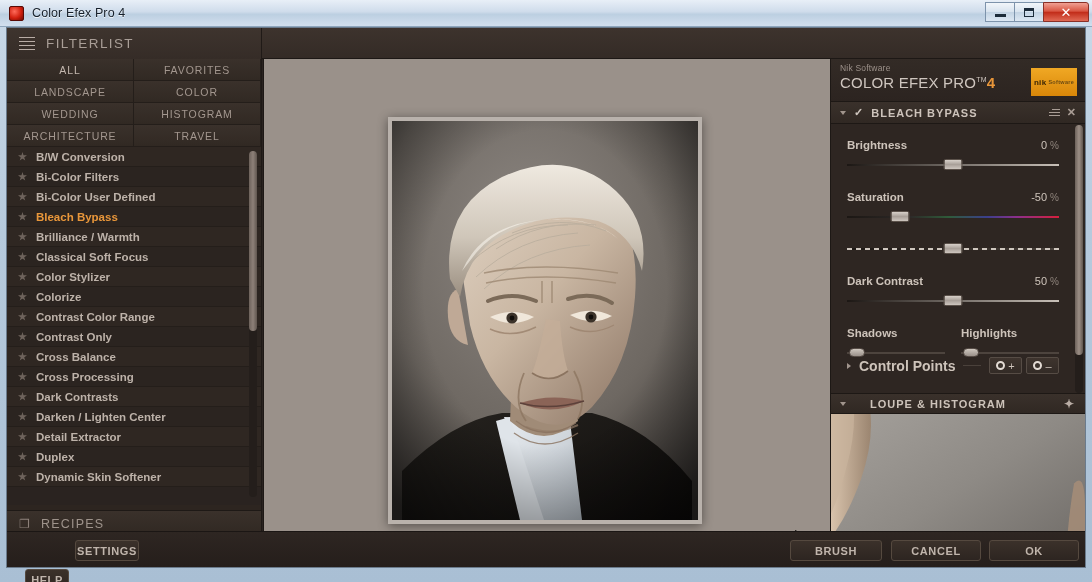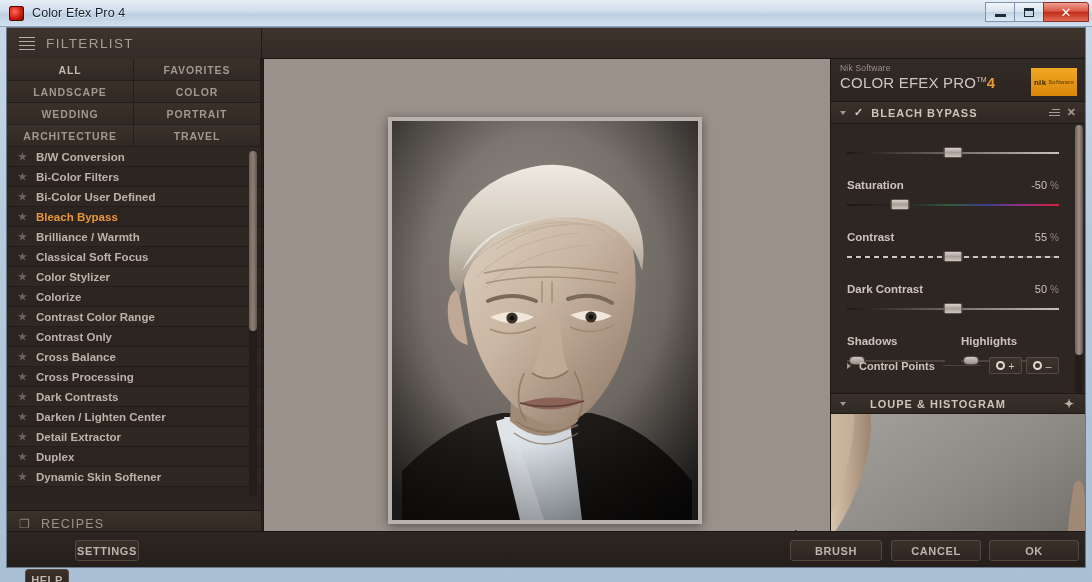--- a/index.html
+++ b/index.html
@@ -119,21 +119,21 @@
     background:#2d2520; border-right:1px solid #1e1916;
   }
   #category-grid{
     display:grid; grid-template-columns:1fr 1fr;
     border-bottom:1px solid #1e1916;
   }
   .cat-btn{
     height:22px; display:flex; align-items:center; justify-content:center;
     color:#a3978f; font-size:10.5px; letter-spacing:.9px;
     background:linear-gradient(180deg,#3a312b 0%,#312923 100%);
-    border-right:1px solid #241e1a; border-bottom:1px solid #241e1a;font-weight:bold;
+    border-right:1px solid #241e1a; border-bottom:1px solid #241e1a;
   }
   .cat-btn.selected{ color:#c3b7ae; }
   #filter-scroll{
     position:absolute; left:0; top:88px; right:0; bottom:62px;
     overflow:hidden; background:#2a2320;
   }
   .filter-row{
     height:20px; display:flex; align-items:center;
     border-bottom:1px solid #241e1a;
     color:#bdb2a9; font-size:11.5px; font-weight:bold;
@@ -250,21 +250,21 @@
   .sh-track .rail{ position:absolute; top:4px; left:0; right:0; height:1.5px; background:#4d443e; }
   .sh-track .knob{
     position:absolute; top:0; left:2px; width:16px; height:9px; border-radius:5px;
     background:linear-gradient(180deg,#cfc7bf,#9a918a);
     border:1px solid #584e48;
   }
   #control-points-row{
     position:absolute; left:16px; right:26px; top:298px;
     display:flex; align-items:center;
   }
-  #cp-label{ color:#cdc3ba; font-size:11px; font-weight:bold; margin-left:8px; white-space:nowrap;}
+  #cp-label{ color:#cdc3ba; font-size:14px; font-weight:bold; margin-left:8px; white-space:nowrap;}
   .tri-r2{ width:0;height:0;border-left:4px solid #a1958d;border-top:3.5px solid transparent;border-bottom:3.5px solid transparent;}
   #cp-line{ flex:1; height:1px; background:#4a413b; margin:0 8px; }
   .cp-btn{
     width:33px; height:17px; border:1px solid #564c45; border-radius:2px;
     background:linear-gradient(180deg,#3e342e,#332b26);
     display:flex; align-items:center; justify-content:center; gap:3px;
     color:#cdc3ba; font-size:11px;
   }
   .cp-btn + .cp-btn{ margin-left:4px; }
   .cp-dot{ width:9px; height:9px; border-radius:50%; border:2px solid #e3dbd4; background:#3a322c; }
@@ -398,21 +398,21 @@
       </svg>
     </div>
 
     <div id="left-panel">
       <div id="category-grid">
           <div class="cat-btn selected">ALL</div>
           <div class="cat-btn">FAVORITES</div>
           <div class="cat-btn">LANDSCAPE</div>
           <div class="cat-btn">COLOR</div>
           <div class="cat-btn">WEDDING</div>
-          <div class="cat-btn">PORTRAIT</div>
+          <div class="cat-btn">HISTOGRAM</div>
           <div class="cat-btn">ARCHITECTURE</div>
           <div class="cat-btn">TRAVEL</div>
         </div>
       <div id="filter-scroll">
           <div class="filter-row">
             <span class="star">★</span>
             <span>B/W Conversion</span>
           </div>
           <div class="filter-row">
             <span class="star">★</span>
@@ -620,40 +620,40 @@
               <i></i>
               <i></i>
               <i></i>
             </span>
           <span>✕</span>
         </span>
       </div>
 
       <div id="controls">
           <div class="slider-block">
+            <div class="slider-label-row">
+              <span class="slider-name">Brightness</span>
+              <span class="slider-val"><span>0</span><span class="pct">%</span></span>
+            </div>
             <div class="track ">
               <span class="rail"></span>
               <span class="knob" style="left:50%"></span>
             </div>
           </div>
           <div class="slider-block">
             <div class="slider-label-row">
               <span class="slider-name">Saturation</span>
               <span class="slider-val"><span>-50</span><span class="pct">%</span></span>
             </div>
             <div class="track sat">
               <span class="rail"></span>
               <span class="knob" style="left:25%"></span>
             </div>
           </div>
           <div class="slider-block">
-            <div class="slider-label-row">
-              <span class="slider-name">Contrast</span>
-              <span class="slider-val"><span>55</span><span class="pct">%</span></span>
-            </div>
             <div class="track dashed">
               <span class="rail"></span>
               <span class="knob" style="left:50%"></span>
             </div>
           </div>
           <div class="slider-block">
             <div class="slider-label-row">
               <span class="slider-name">Dark Contrast</span>
               <span class="slider-val"><span>50</span><span class="pct">%</span></span>
             </div>

